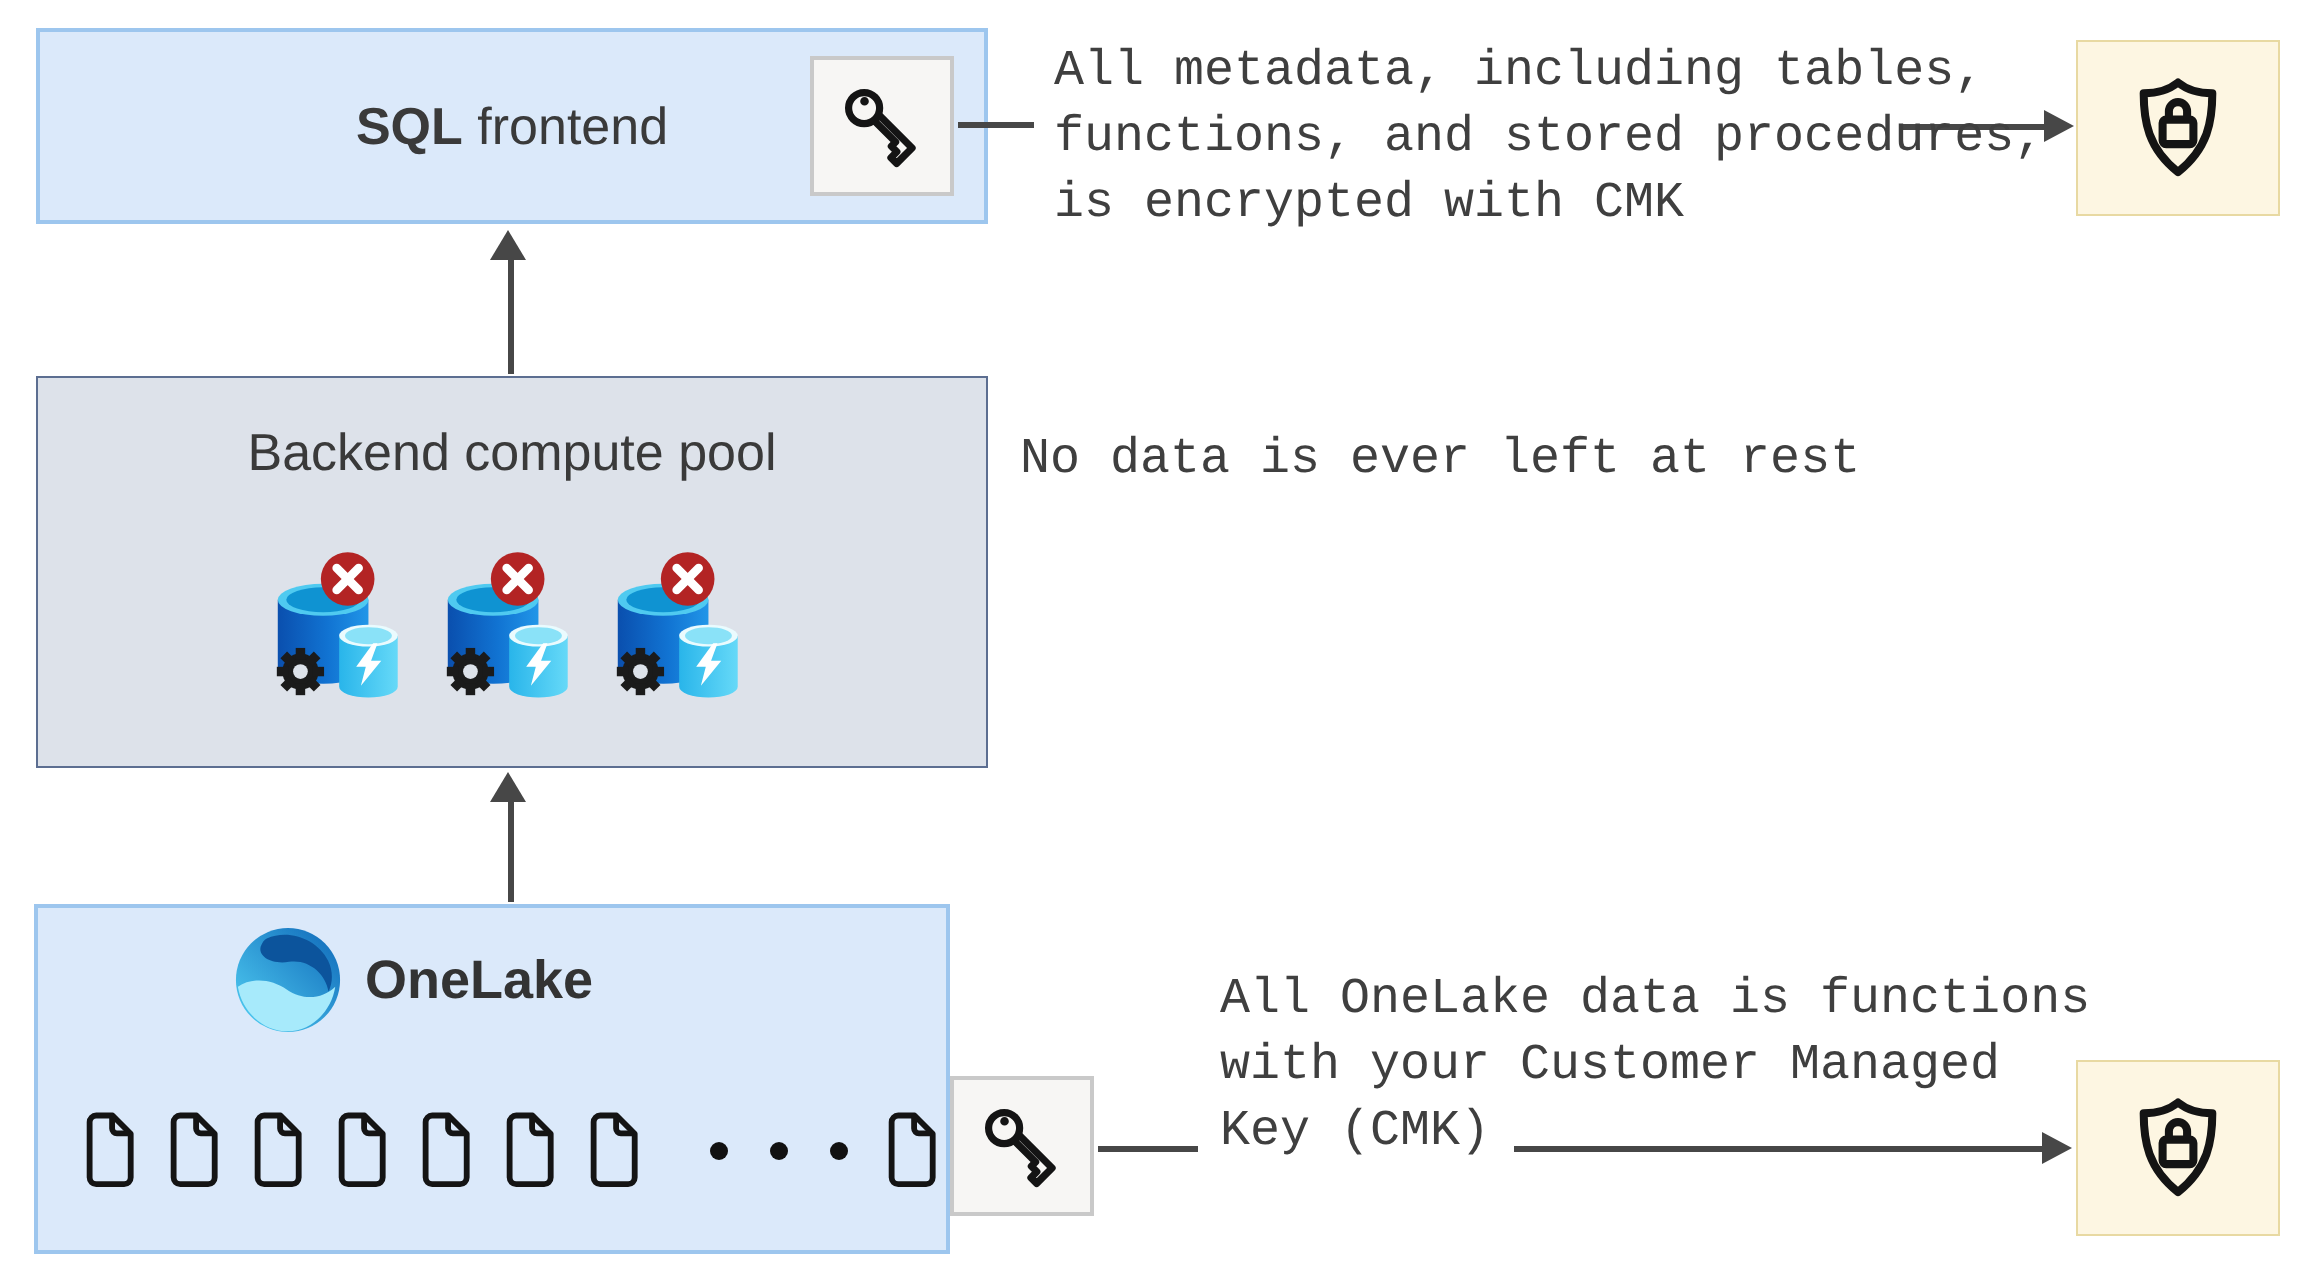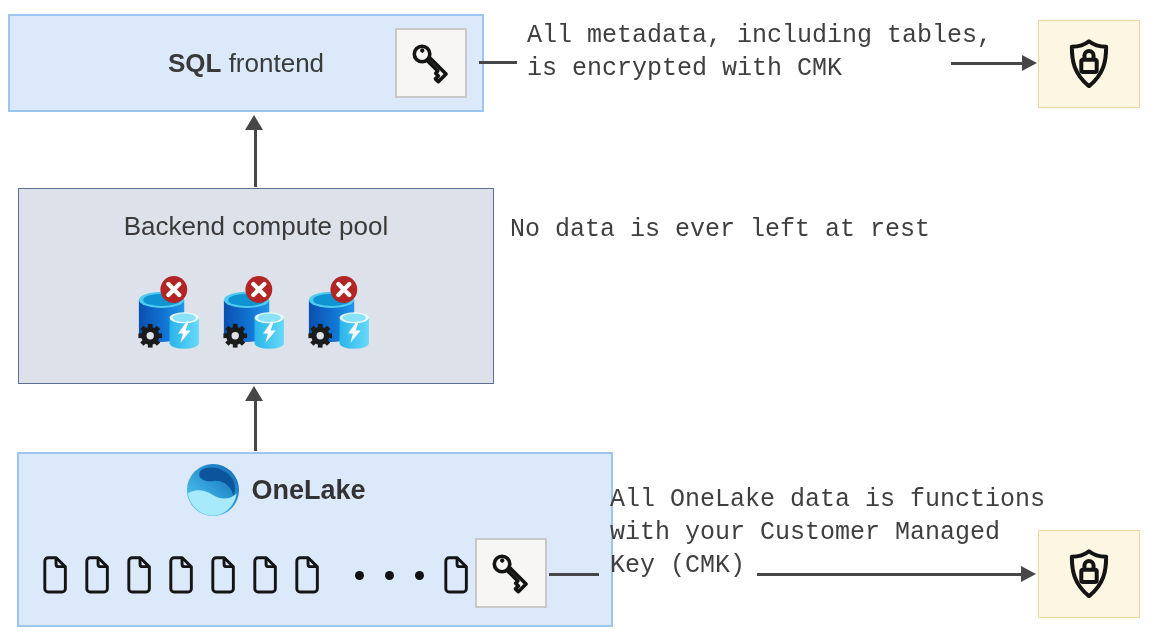--- a/index.html
+++ b/index.html
@@ -9,36 +9,36 @@
     --chip-bg:#f7f6f4; --chip-border:#c9c9c9;
     --line:#474747; --text:#3d3d3d; --badge-red:#b32424;
   }
   html,body{margin:0;padding:0;background:#fff;}
   .canvas{position:relative;width:1154px;height:643px;background:#fff;
           font-family:"Liberation Sans",sans-serif;color:var(--text);overflow:hidden;}
   .box{position:absolute;box-sizing:border-box;}
   .blue{background:var(--box-blue);border:2px solid var(--box-blue-border);}
   .gray{background:var(--box-gray);border:1.5px solid var(--box-gray-border);}
 
-  .sql-box{left:8px;top:14px;width:476px;height:98px;display:flex;align-items:center;
+  .sql-box{left:18px;top:14px;width:476px;height:98px;display:flex;align-items:center;
            justify-content:center;}
   .box-title{font-size:26px;color:#3a3a3a;white-space:nowrap;}
   .strong{font-weight:bold;}
 
   .key-chip{position:absolute;width:72px;height:70px;background:var(--chip-bg);
             border:2px solid var(--chip-border);box-sizing:border-box;
             display:flex;align-items:center;justify-content:center;}
   .key-chip.in-sql{left:385px;top:12px;}
   .key-chip.in-onelake{left:456px;top:84px;}
 
   .backend-box{left:18px;top:188px;width:476px;height:196px;}
   .backend-title{margin-top:22px;text-align:center;font-weight:normal;font-size:26px;color:#3a3a3a;}
   .cache-row{display:flex;justify-content:center;gap:17px;margin-top:33px;}
 
-  .onelake-box{left:17px;top:452px;width:596px;height:175px;}
+  .onelake-box{left:17px;top:452px;width:458px;height:175px;}
   .ol-header{display:flex;align-items:center;justify-content:center;gap:11px;
              margin-top:9px;padding-right:78px;}
   .ol-title{font-size:27px;font-weight:bold;color:#333;}
   .docs-row{position:absolute;left:20px;top:99px;height:44px;display:flex;align-items:center;}
   .doc{margin-right:11px;flex:none;}
   .dots{display:flex;align-items:center;gap:21px;margin:0 16px 0 22px;}
   .dot{width:9px;height:9px;border-radius:50%;background:#111;}
   .doc.last{margin:0;}
 
   .note{position:absolute;font-size:25px;line-height:33px;color:#3f3f3f;white-space:nowrap;}
@@ -222,20 +222,21 @@
   <div class="hline" style="left:479px;top:61px;width:38px;"></div>
   <div class="hline" style="left:951px;top:62px;width:71px;"></div>
   <div class="head-right" style="left:1022px;top:55px;"></div>
 
   <div class="hline" style="left:549px;top:573px;width:50px;"></div>
   <div class="hline" style="left:757px;top:573px;width:264px;"></div>
   <div class="head-right" style="left:1021px;top:566px;"></div>
 
   <div class="note note-metadata">
     <span>All metadata, including tables,</span>
+    <span>functions, and stored procedures,</span>
     <span>is encrypted with CMK</span>
   </div>
   <div class="note note-cache">
     <span>No data is ever left at rest</span>
   </div>
   <div class="note note-onelake">
     <span>All OneLake data is functions</span>
     <span>with your Customer Managed</span>
     <span>Key (CMK)</span>
   </div>

